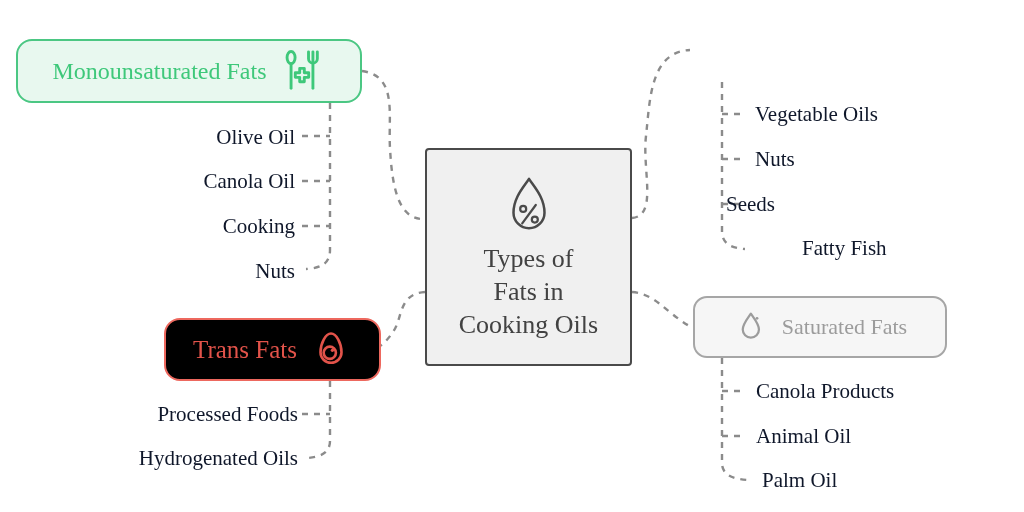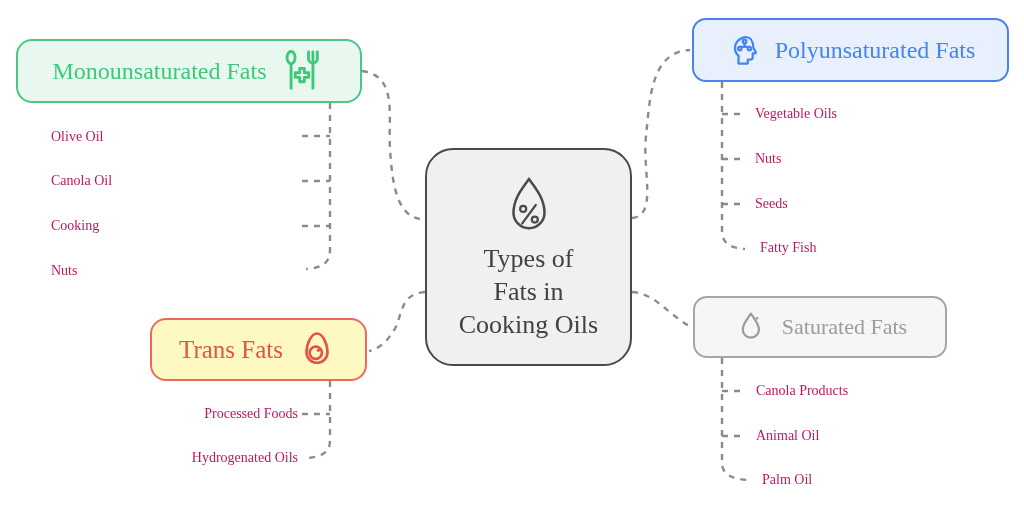--- a/index.html
+++ b/index.html
@@ -13,37 +13,37 @@
     position:absolute;display:flex;align-items:center;justify-content:center;
     gap:13px;box-sizing:border-box;border:2px solid;white-space:nowrap;
   }
   .node .icon{display:flex;align-items:center;justify-content:center;}
   .node-green{left:16px;top:39px;width:346px;height:64px;border-radius:16px;
     background:#e8f8ef;border-color:#4bc783;color:#3ec87a;}
   .node-green .node-label{font-size:24px;}
   .node-blue{left:692px;top:18px;width:317px;height:64px;border-radius:14px;
     background:#e9f0fd;border-color:#4b83ee;color:#4285f4;}
   .node-blue .node-label{font-size:24px;}
-  .node-red{left:150px;top:318px;width:217px;height:63px;border-radius:16px;
-    background:#fef9c3;border-color:#ed685e;color:#e2534a;}
+  .node-red{left:164px;top:318px;width:217px;height:63px;border-radius:16px;
+    background:#000000;border-color:#ed685e;color:#e2534a;}
   .node-red .node-label{font-size:25px;}
   .node-gray{left:693px;top:296px;width:254px;height:62px;border-radius:14px;
     background:#f6f6f6;border-color:#a6a6a6;color:#9c9c9c;}
   .node-gray .node-label{font-size:22px;}
   .node-center{
-    left:425px;top:148px;width:207px;height:218px;border-radius:28px;
+    left:425px;top:148px;width:207px;height:218px;border-radius:4px;
     background:#f0f0f0;border:2.5px solid #4a4a4a;color:#424242;
     flex-direction:column;justify-content:flex-start;gap:0;
   }
   .center-icon{margin-top:24px;}
   .center-title{margin-top:6px;text-align:center;font-size:26px;line-height:33px;color:#424242;}
   .item{
-    position:absolute;font-size:14px;line-height:26px;color:#be185d;white-space:nowrap;
+    position:absolute;font-size:21px;line-height:26px;color:#0f172a;white-space:nowrap;
   }
-  .item-left{left:51px;width:235px;}
+  .item-left{left:60px;width:235px;text-align:right;}
   .item-left-b{left:60px;width:238px;text-align:right;}
   .item-right{text-align:left;}
 </style>
 </head>
 <body>
 
 <div class="canvas">
 
   <svg class="connectors" viewBox="0 0 1024 512">
 
@@ -76,33 +76,20 @@
       <svg width="46" height="46" viewBox="0 0 24 24" fill="none" stroke="#3ec87a" stroke-width="1.5" stroke-linecap="round" stroke-linejoin="round">
         <ellipse cx="6.3" cy="5" rx="2.1" ry="3.2"></ellipse>
         <line x1="6.3" y1="8.2" x2="6.3" y2="21"></line>
         <path d="M15.4 2v3.6a2.3 2.3 0 0 0 4.6 0V2"></path>
         <line x1="17.7" y1="2" x2="17.7" y2="21"></line>
         <path d="M10.8 10.6h2.4v2.3h2.3v2.4h-2.3v2.3h-2.4v-2.3H8.5v-2.4h2.3z"></path>
       </svg>
     </span>
   </div>
 
-  <div class="node node-blue">
-    <span class="icon">
-      <svg width="36" height="36" viewBox="0 0 24 24" fill="none" stroke="#4285f4" stroke-width="1.5" stroke-linecap="round" stroke-linejoin="round">
-        <path d="M14 3.5c-4.3-.4-8 3-8 7.1 0 2.1.9 4 2.4 5.3l-.1 5.1h6.2v-2.6h1.7c.9 0 1.6-.7 1.6-1.6v-2.5h1.5c.5 0 .8-.5.55-.9l-1.55-2.7C18.1 6.6 16.6 3.7 14 3.5z"></path>
-        <circle cx="12.4" cy="6.3" r="1.15"></circle>
-        <line x1="12.4" y1="7.45" x2="12.4" y2="9.9"></line>
-        <line x1="9.2" y1="9.9" x2="15.6" y2="9.9"></line>
-        <circle cx="9.2" cy="11.05" r="1.15"></circle>
-        <circle cx="15.6" cy="11.05" r="1.15"></circle>
-      </svg>
-    </span>
-    <span class="node-label">Polyunsaturated Fats</span>
-  </div>
 
   <div class="node node-red">
     <span class="node-label">Trans Fats</span>
     <span class="icon">
       <svg width="42" height="44" viewBox="0 0 24 24" fill="none" stroke="#e2534a" stroke-width="1.5" stroke-linecap="round" stroke-linejoin="round">
         <path d="M12 2.6c-3.1 0-6 5.6-6 10.7a6 6 0 0 0 12 0C18 8.2 15.1 2.6 12 2.6z"></path>
         <circle cx="11.3" cy="13.6" r="3.5"></circle>
         <circle cx="12.8" cy="12.2" r="0.95" fill="#e2534a" stroke="none"></circle>
       </svg>
     </span>
@@ -134,22 +121,22 @@
     </div>
   </div>
 
   <div class="item item-left" style="top:124px">Olive Oil</div>
   <div class="item item-left" style="top:168px">Canola Oil</div>
   <div class="item item-left" style="top:213px">Cooking</div>
   <div class="item item-left" style="top:258px">Nuts</div>
 
   <div class="item item-right" style="left:755px;top:101px">Vegetable Oils</div>
   <div class="item item-right" style="left:755px;top:146px">Nuts</div>
-  <div class="item item-right" style="left:755px;top:191px">Seeds</div>
-  <div class="item item-right" style="left:760px;top:235px">Fatty Fish</div>
+  <div class="item item-right" style="left:726px;top:191px">Seeds</div>
+  <div class="item item-right" style="left:802px;top:235px">Fatty Fish</div>
 
   <div class="item item-left-b" style="top:445px">Hydrogenated Oils</div>
   <div class="item item-left-b" style="top:401px">Processed Foods</div>
 
   <div class="item item-right" style="left:756px;top:378px">Canola Products</div>
   <div class="item item-right" style="left:756px;top:423px">Animal Oil</div>
   <div class="item item-right" style="left:762px;top:467px">Palm Oil</div>
 
 </div>
 

